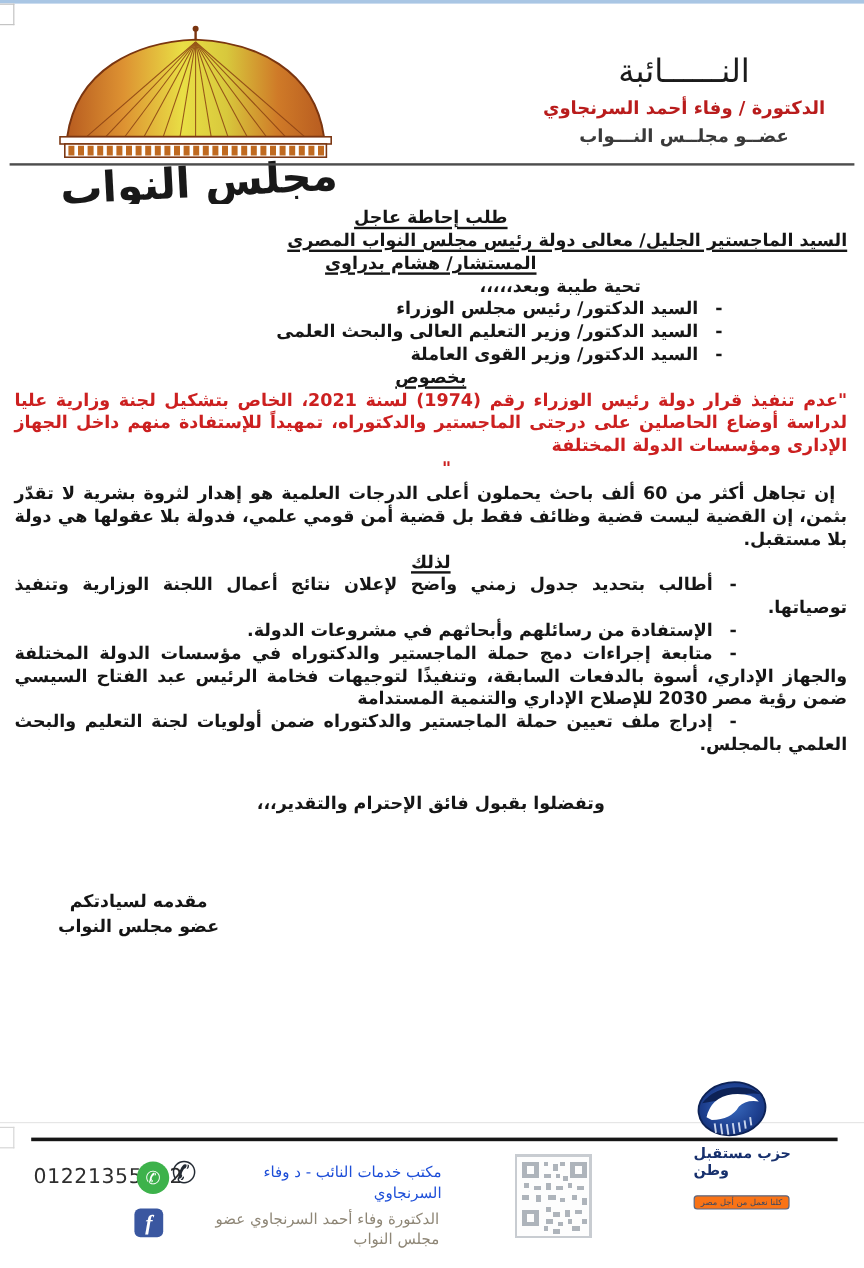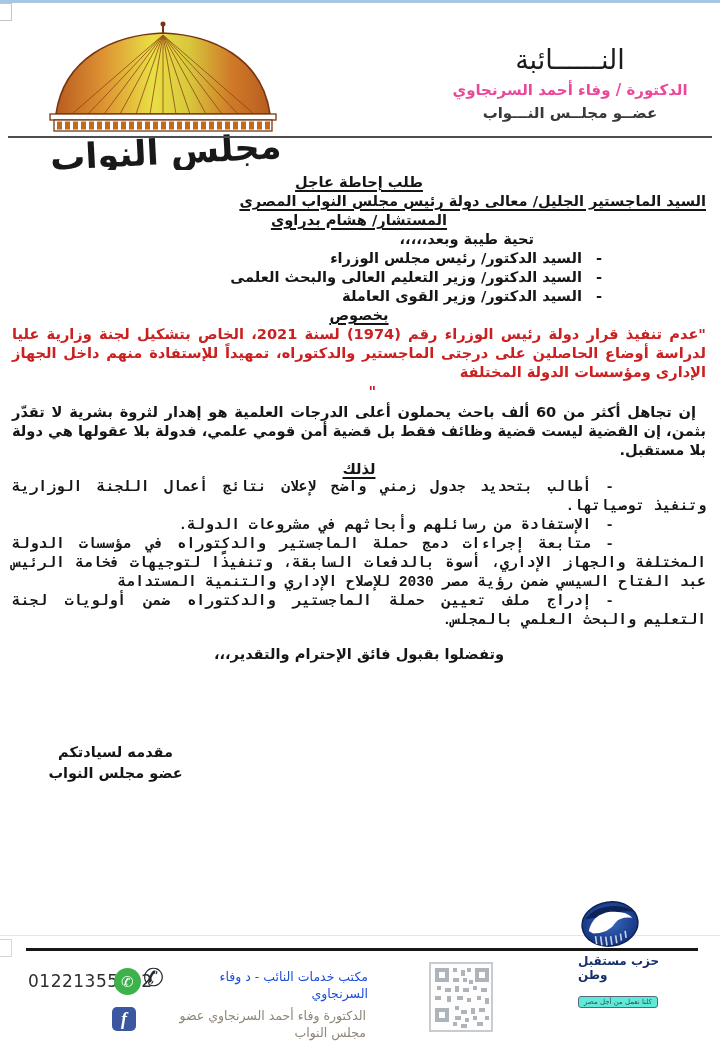--- a/index.html
+++ b/index.html
@@ -7,43 +7,43 @@
         font-family:"DejaVu Sans", sans-serif;color:#1d1d1d;}
   .top-edge{position:absolute;top:0;left:0;right:0;height:3px;background:#a9c6e4;}
   .scan-notch{position:absolute;border:1px solid #c4c4c4;border-left:none;background:#fff;width:11px;height:16px;left:0;}
   .notch-top{top:3px;}
   .notch-mid{top:939px;border-color:#d6d6d6;}
 
   
   .logo-wrap{position:absolute;left:38px;top:18px;width:250px;height:152px;}
   .head-block{position:absolute;right:0px;top:44px;width:300px;text-align:center;direction:rtl;}
   .head-title{font-size:27px;font-weight:400;color:#1b1b1b;letter-spacing:.5px;}
-  .head-name{font-size:15px;font-weight:700;color:#ec4899;margin-top:6px;}
+  .head-name{font-size:15px;font-weight:700;color:#b91c1c;margin-top:6px;}
   .head-role{font-size:15px;font-weight:700;color:#3a3a3a;margin-top:5px;}
   .head-rule{position:absolute;top:136px;left:8px;right:8px;height:2px;background:#4d4d4d;}
 
   
   .letter{position:absolute;top:172px;left:12px;right:14px;direction:rtl;
           font-size:14.6px;line-height:19px;font-weight:700;color:#161616;}
   .c{text-align:center;}
   .u{text-decoration:underline;text-underline-offset:3px;text-decoration-thickness:1.5px;}
   .greet-line{text-align:right;margin-right:172px;white-space:nowrap;}
   p{margin:0;}
   .jst{text-align:justify;text-justify:inter-word;}
   .intro{margin-top:18px;}
   ul.dashlist{list-style:none;margin:0;padding:0;}
   ul.dashlist li{text-align:justify;}
   ul.dashlist li::before{content:"-";display:inline-block;margin-left:14px;}
   ul.recipients li{text-indent:52px;}
-  ul.demands li{text-indent:46px;font-family:Liberation Mono, monospace;}
+  ul.demands li{text-indent:46px;}
   .red{color:#cc2020;}
   .quote-line{text-align:right;margin-right:330px;}
   .mt4{margin-top:4px;}
   .mt2{margin-top:2px;}
-  .closing{text-align:center;margin-top:14px;}
+  .closing{text-align:center;margin-top:30px;}
 
   .signature{position:absolute;left:28px;top:742px;width:175px;text-align:center;direction:rtl;
              font-size:14.5px;font-weight:700;line-height:21px;color:#151515;}
 
   
   .faint-line{position:absolute;top:935px;left:0;right:0;height:1px;background:#e6e6e6;}
   .footer-rule{position:absolute;top:948px;left:26px;right:22px;height:3px;background:#161616;}
   .phone-number{position:absolute;left:28px;top:971px;font-size:17px;color:#2e2e2e;direction:ltr;letter-spacing:.5px;}
   .wa-icon{position:absolute;left:114px;top:968px;width:27px;height:27px;border-radius:50%;
            background:#3db24b;color:#fff;display:flex;align-items:center;justify-content:center;font-size:15px;}
@@ -52,21 +52,21 @@
                color:#1d4ed8;font-size:12.5px;line-height:17px;}
   .fb-icon{position:absolute;left:112px;top:1007px;width:24px;height:24px;border-radius:5px;background:#3a57a0;
            color:#fff;display:flex;align-items:center;justify-content:center;
            font-family:"Liberation Serif", serif;font-weight:700;font-size:18px;font-style:italic;}
   .fb-text{position:absolute;left:146px;top:1007px;width:220px;direction:rtl;text-align:right;
            color:#8e8676;font-size:12.5px;line-height:17px;}
   .qr-wrap{position:absolute;left:429px;top:960px;width:66px;height:74px;}
   .party{position:absolute;left:578px;top:900px;width:108px;text-align:left;direction:rtl;}
   .party-name{font-size:12px;font-weight:700;color:#17306d;margin-top:2px;}
   .party-slogan{display:inline-block;font-size:7px;color:#3c4862;border:1px solid #5a6residue;border:1px solid #5a6680;
-                border-radius:3px;padding:1px 5px;margin-top:14px;background:#5eead4;}
+                border-radius:3px;padding:1px 5px;margin-top:14px;background:#f97316;}
 </style>
 </head>
 <body>
 
 <div class="page">
   <div class="top-edge"></div>
   <div class="scan-notch notch-top"></div>
   <div class="scan-notch notch-mid"></div>
 
   <div class="logo-wrap">

